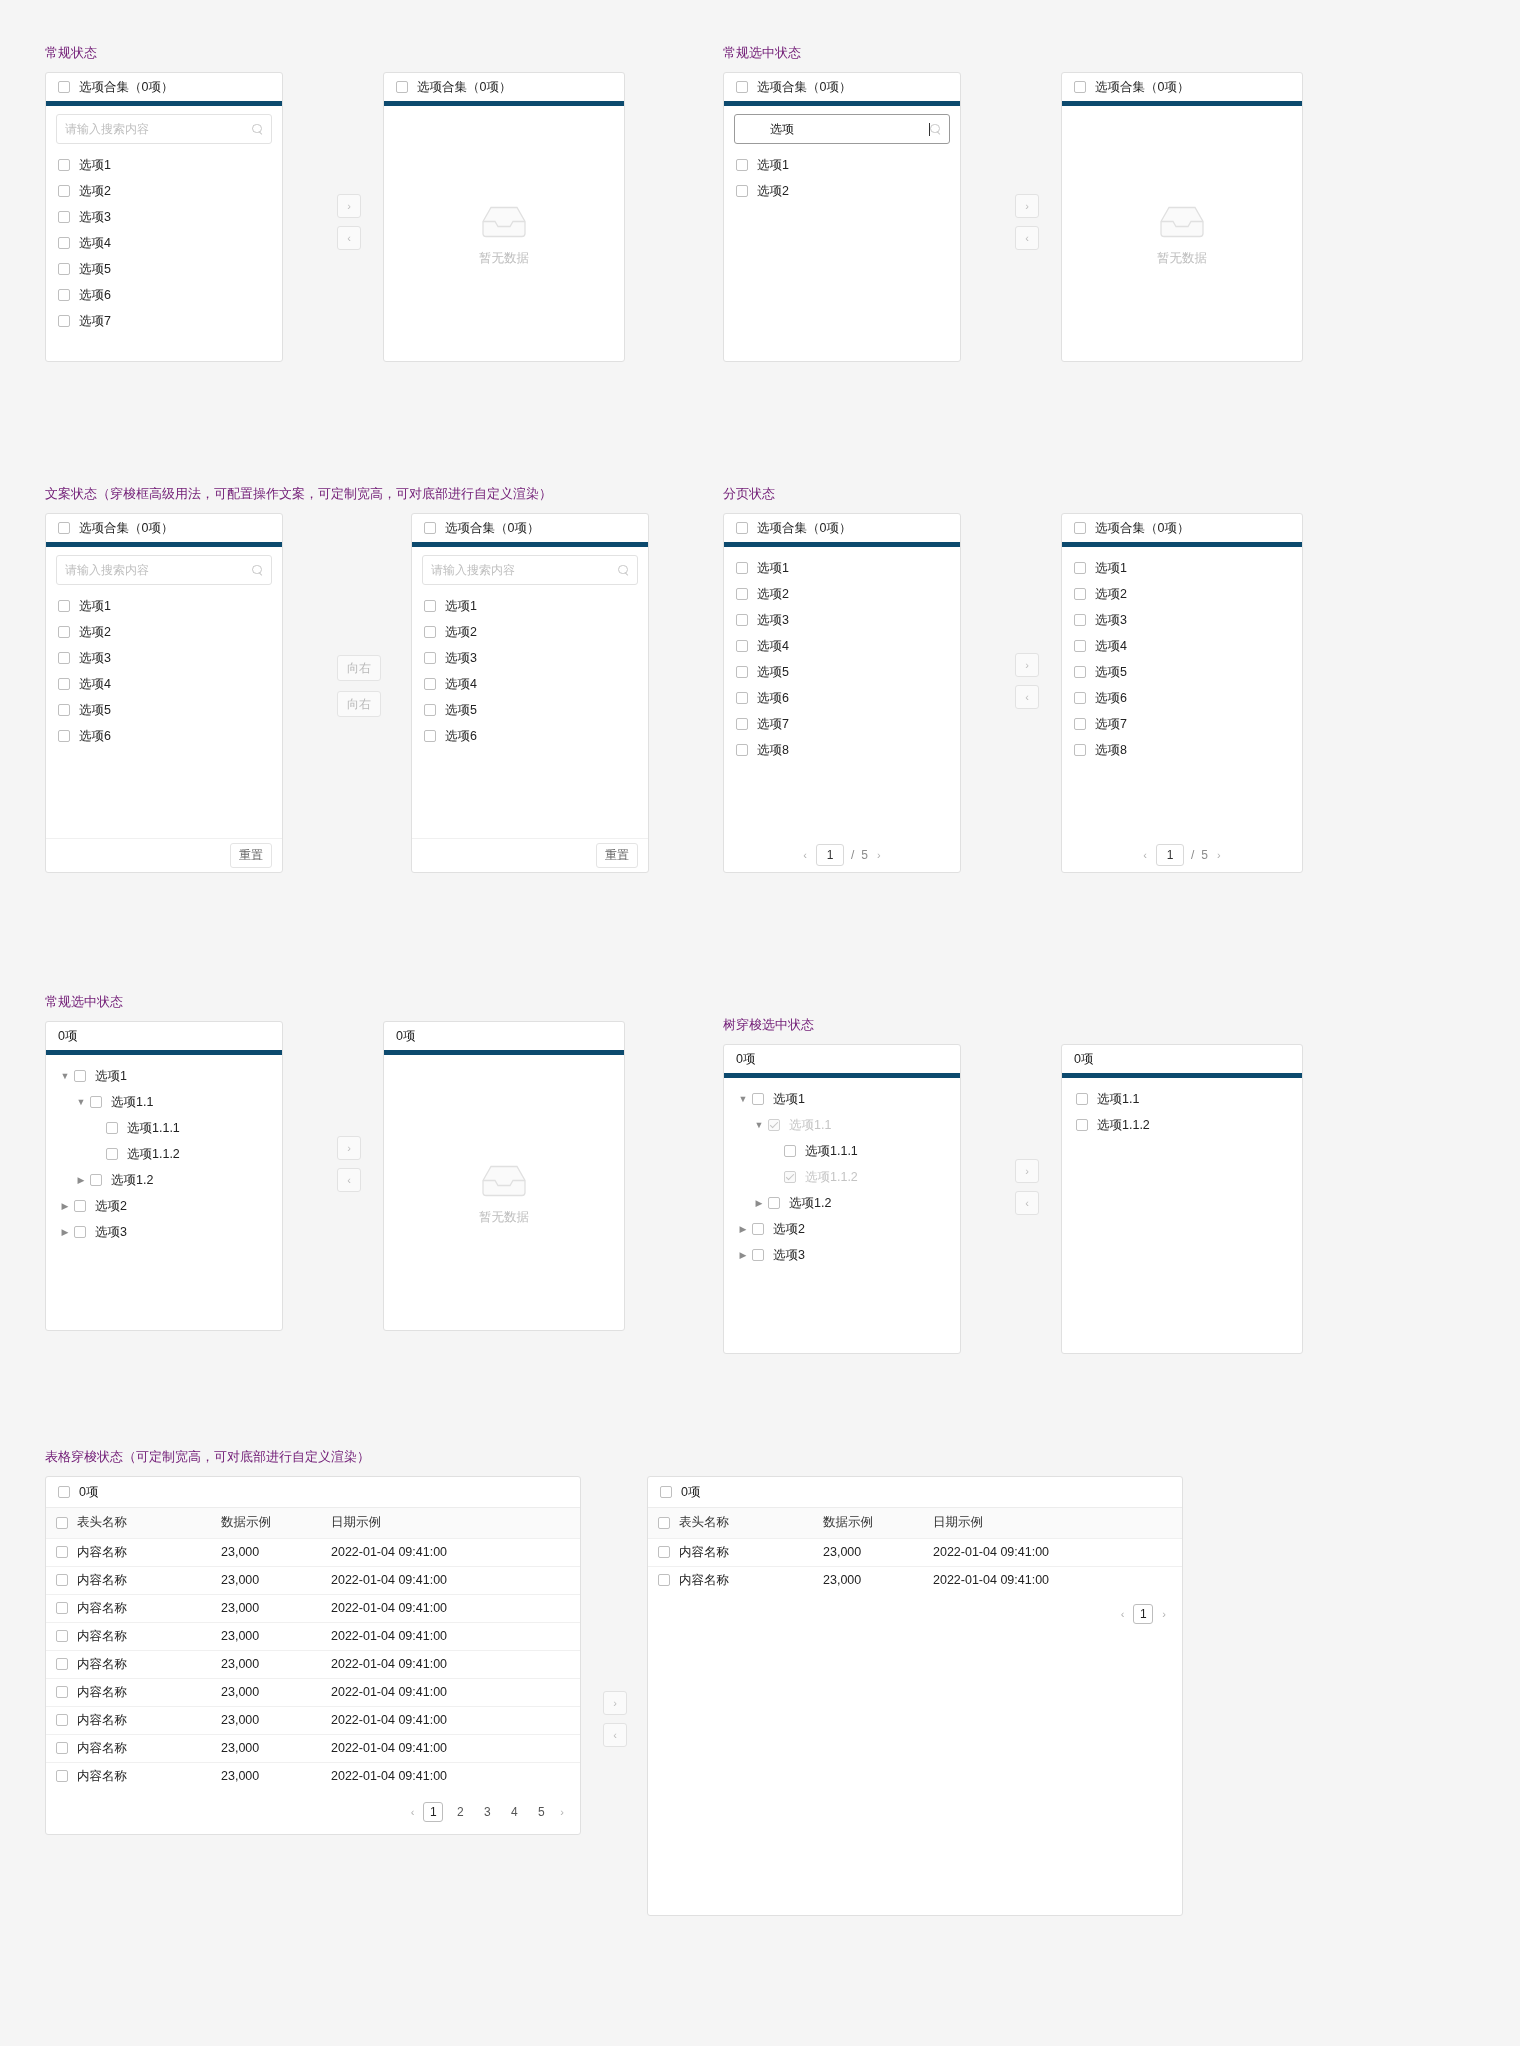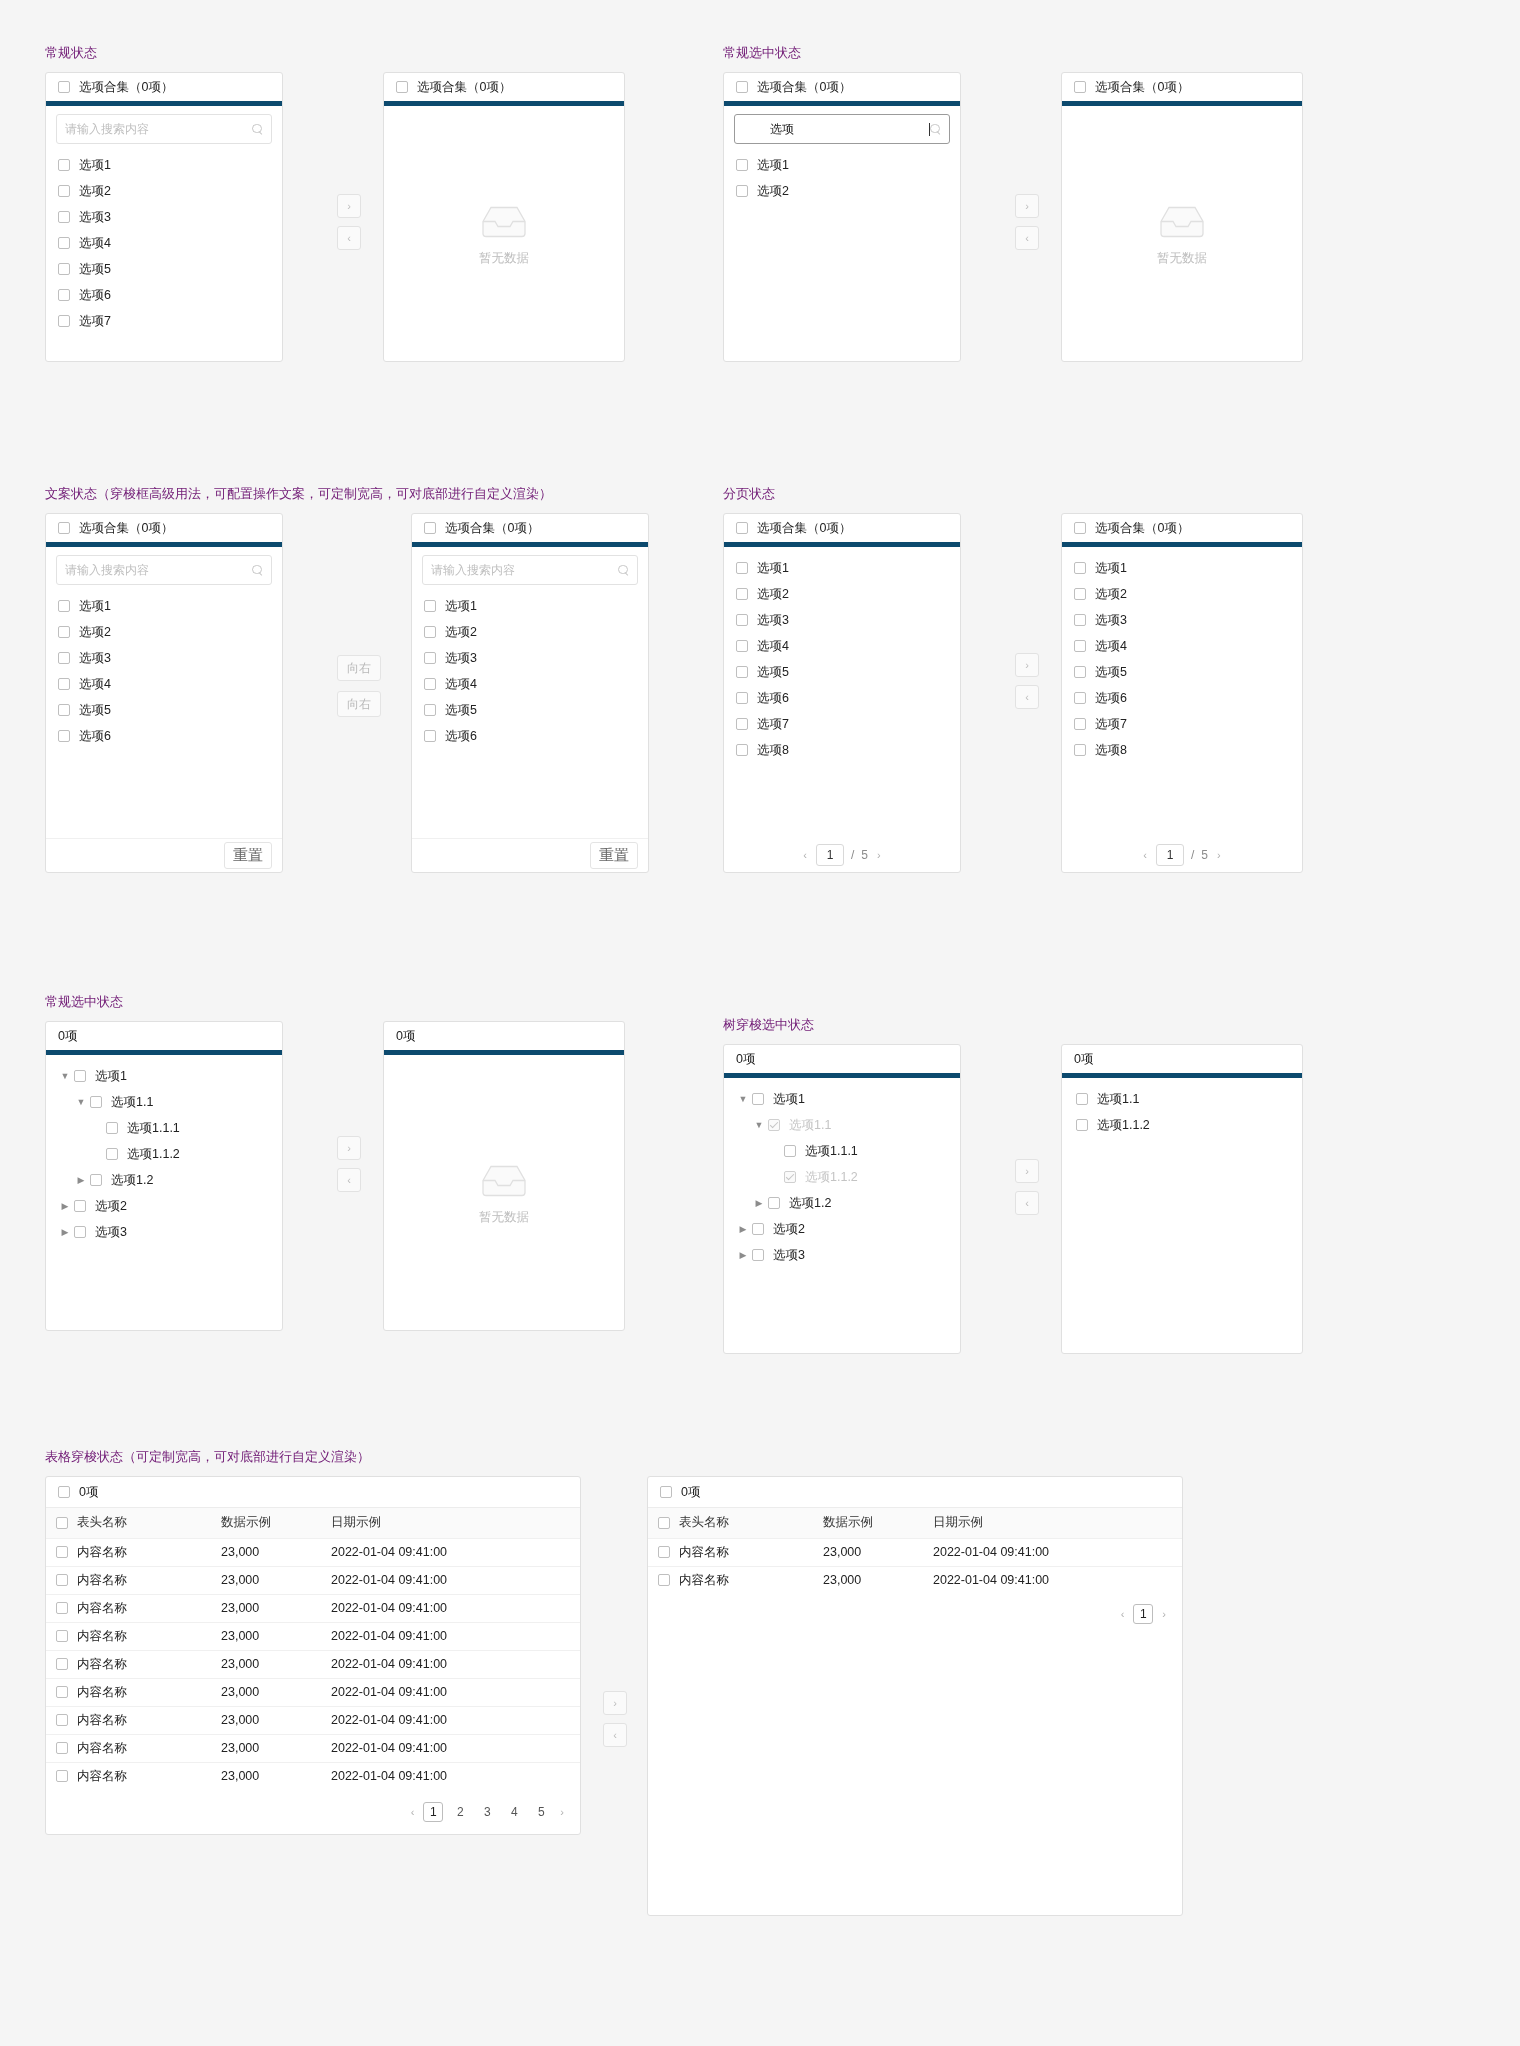--- a/index.html
+++ b/index.html
@@ -148,21 +148,21 @@
     display:flex;
     align-items:center;
     justify-content:flex-end;
     padding:0 10px;
     flex:0 0 auto;
   }
   .reset-btn {
     border:1px solid #e4e4e4;
     border-radius:3px;
     background:#fff;
-    font-size:15px;
+    font-size:12px;
     color:#666;
     padding:3px 8px;
   }
 
   
   .pager {
     display:flex; align-items:center; justify-content:center;
     gap:7px; font-size:12px; color:#8c8c8c;
     height:34px;
   }

